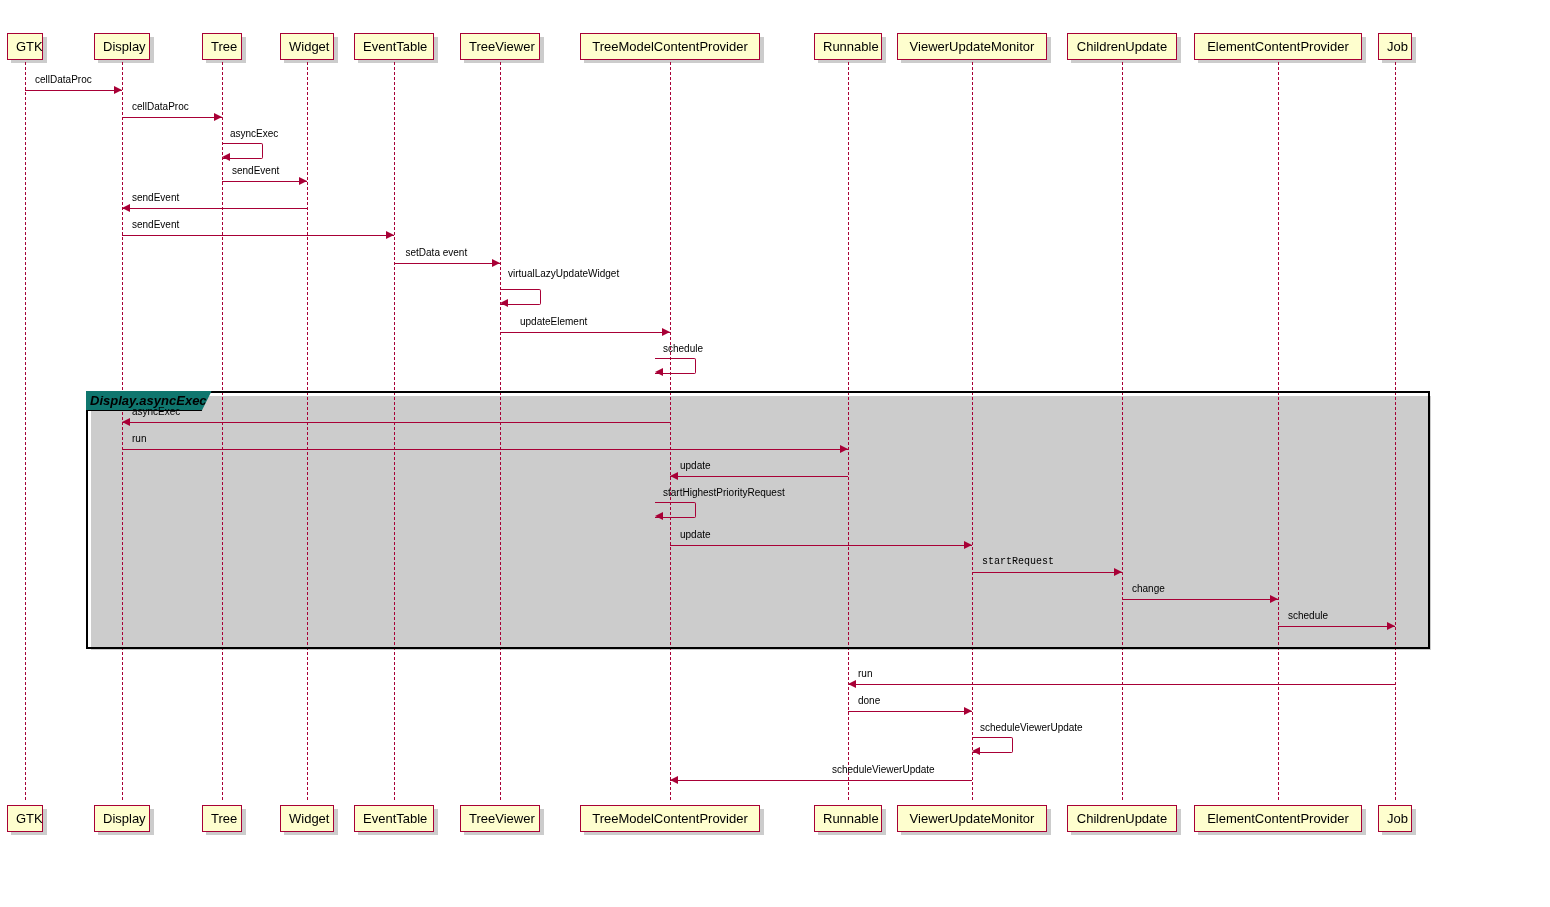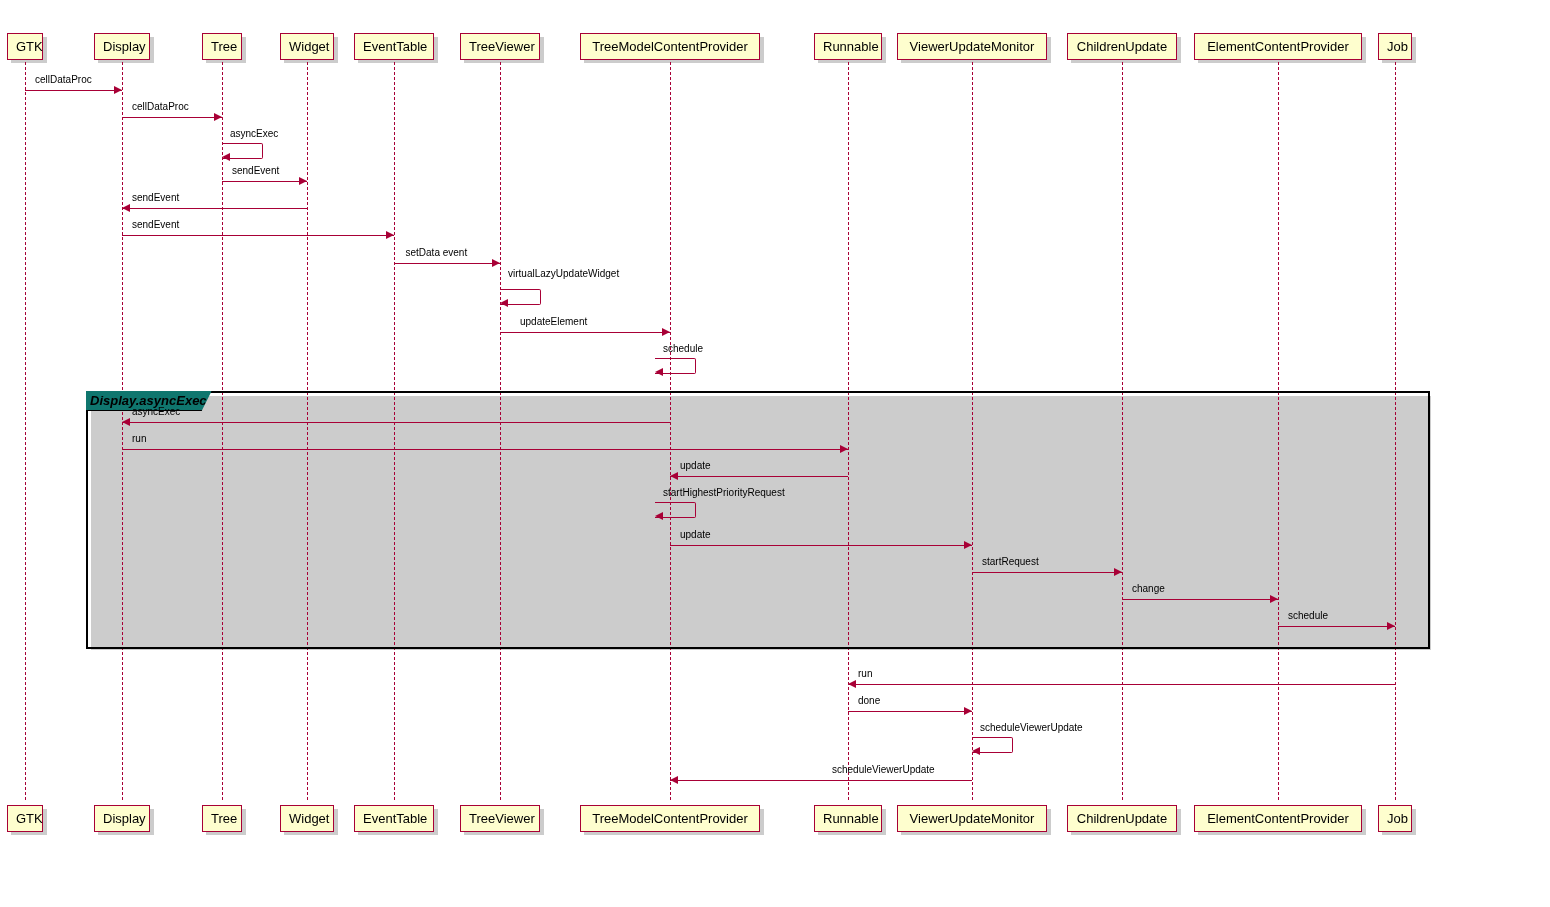--- a/index.html
+++ b/index.html
@@ -123,21 +123,21 @@
     <div class="arrow-l" style="left: 670px; top: 472px;"></div>
     <div class="msg-label" style="left: 680px; top: 460px;">update</div>
     <div class="msg-label" style="left: 663px; top: 487px;">startHighestPriorityRequest</div>
     <div class="self-seg" style="left: 655px; top: 502px; width: 40px; height: 14px;"></div>
     <div class="arrow-l" style="left: 655px; top: 512px;"></div>
     <div class="msg-line" style="left: 670px; top: 545px; width: 302px;"></div>
     <div class="arrow-r" style="left: 964px; top: 541px;"></div>
     <div class="msg-label" style="left: 680px; top: 529px;">update</div>
     <div class="msg-line" style="left: 972px; top: 572px; width: 150px;"></div>
     <div class="arrow-r" style="left: 1114px; top: 568px;"></div>
-    <div class="msg-label" style="left: 982px; top: 556px;">startRequest</div>
+    <div class="msg-label" style="left: 982px; top: 556px; font-family: Liberation Mono, monospace;">startRequest</div>
     <div class="msg-line" style="left: 1122px; top: 599px; width: 156px;"></div>
     <div class="arrow-r" style="left: 1270px; top: 595px;"></div>
     <div class="msg-label" style="left: 1132px; top: 583px;">change</div>
     <div class="msg-line" style="left: 1278px; top: 626px; width: 117px;"></div>
     <div class="arrow-r" style="left: 1387px; top: 622px;"></div>
     <div class="msg-label" style="left: 1288px; top: 610px;">schedule</div>
     <div class="msg-line" style="left: 848px; top: 684px; width: 547px;"></div>
     <div class="arrow-l" style="left: 848px; top: 680px;"></div>
     <div class="msg-label" style="left: 858px; top: 668px;">run</div>
     <div class="msg-line" style="left: 848px; top: 711px; width: 124px;"></div>

